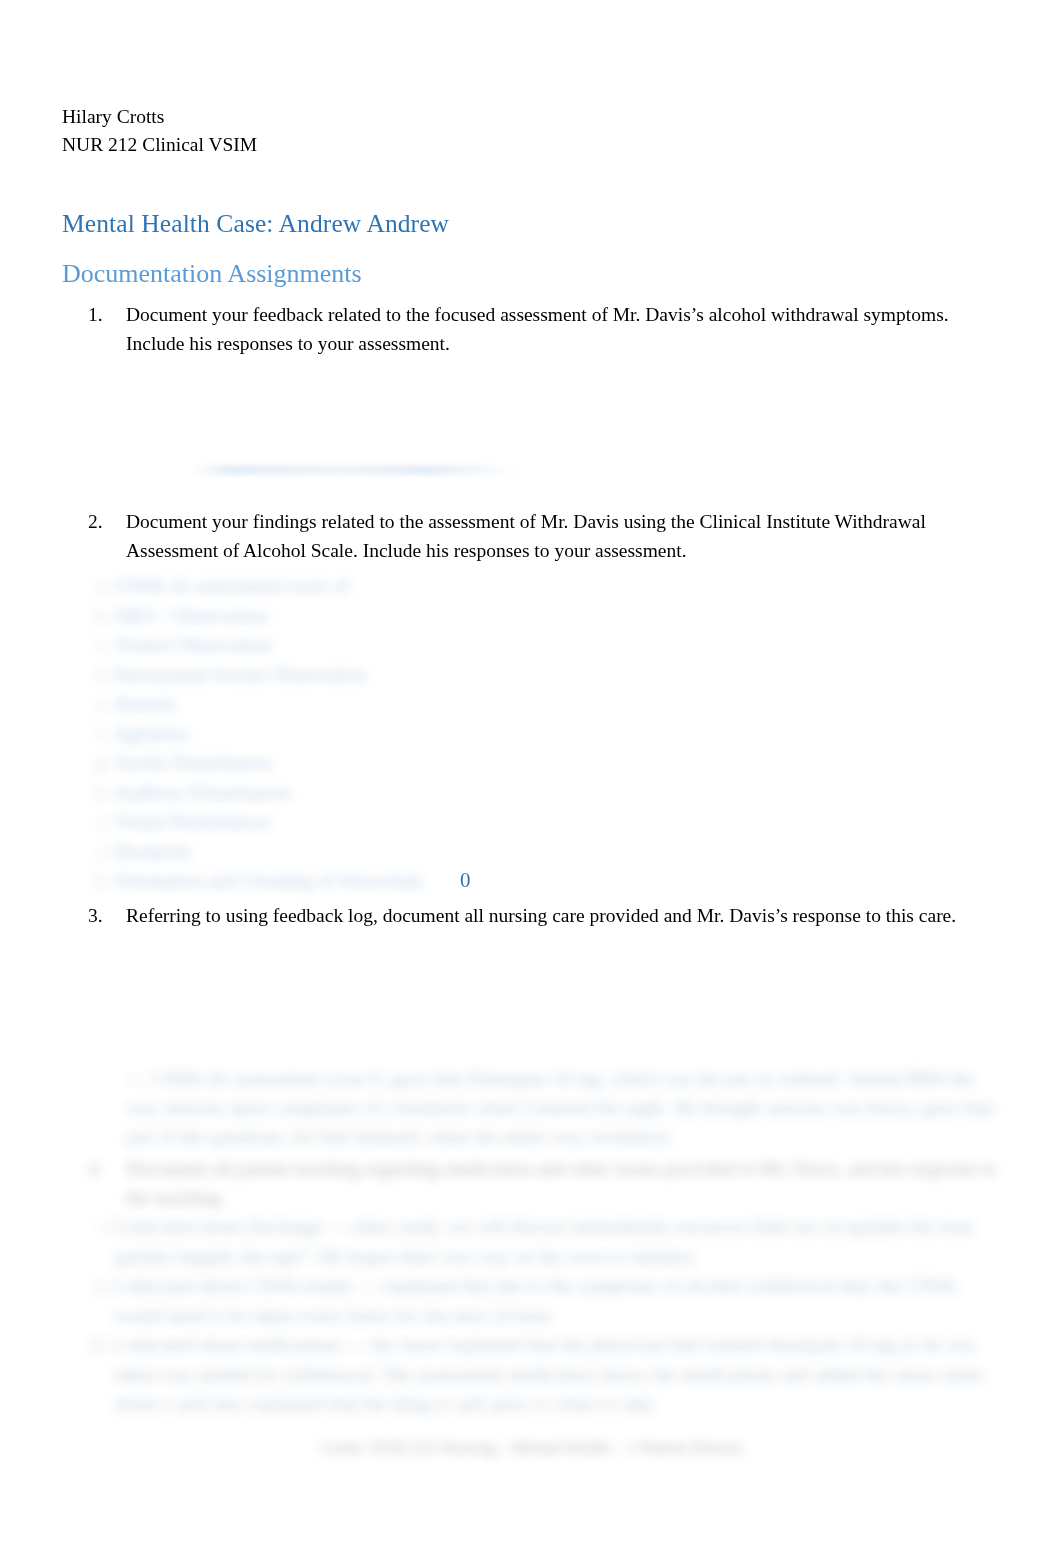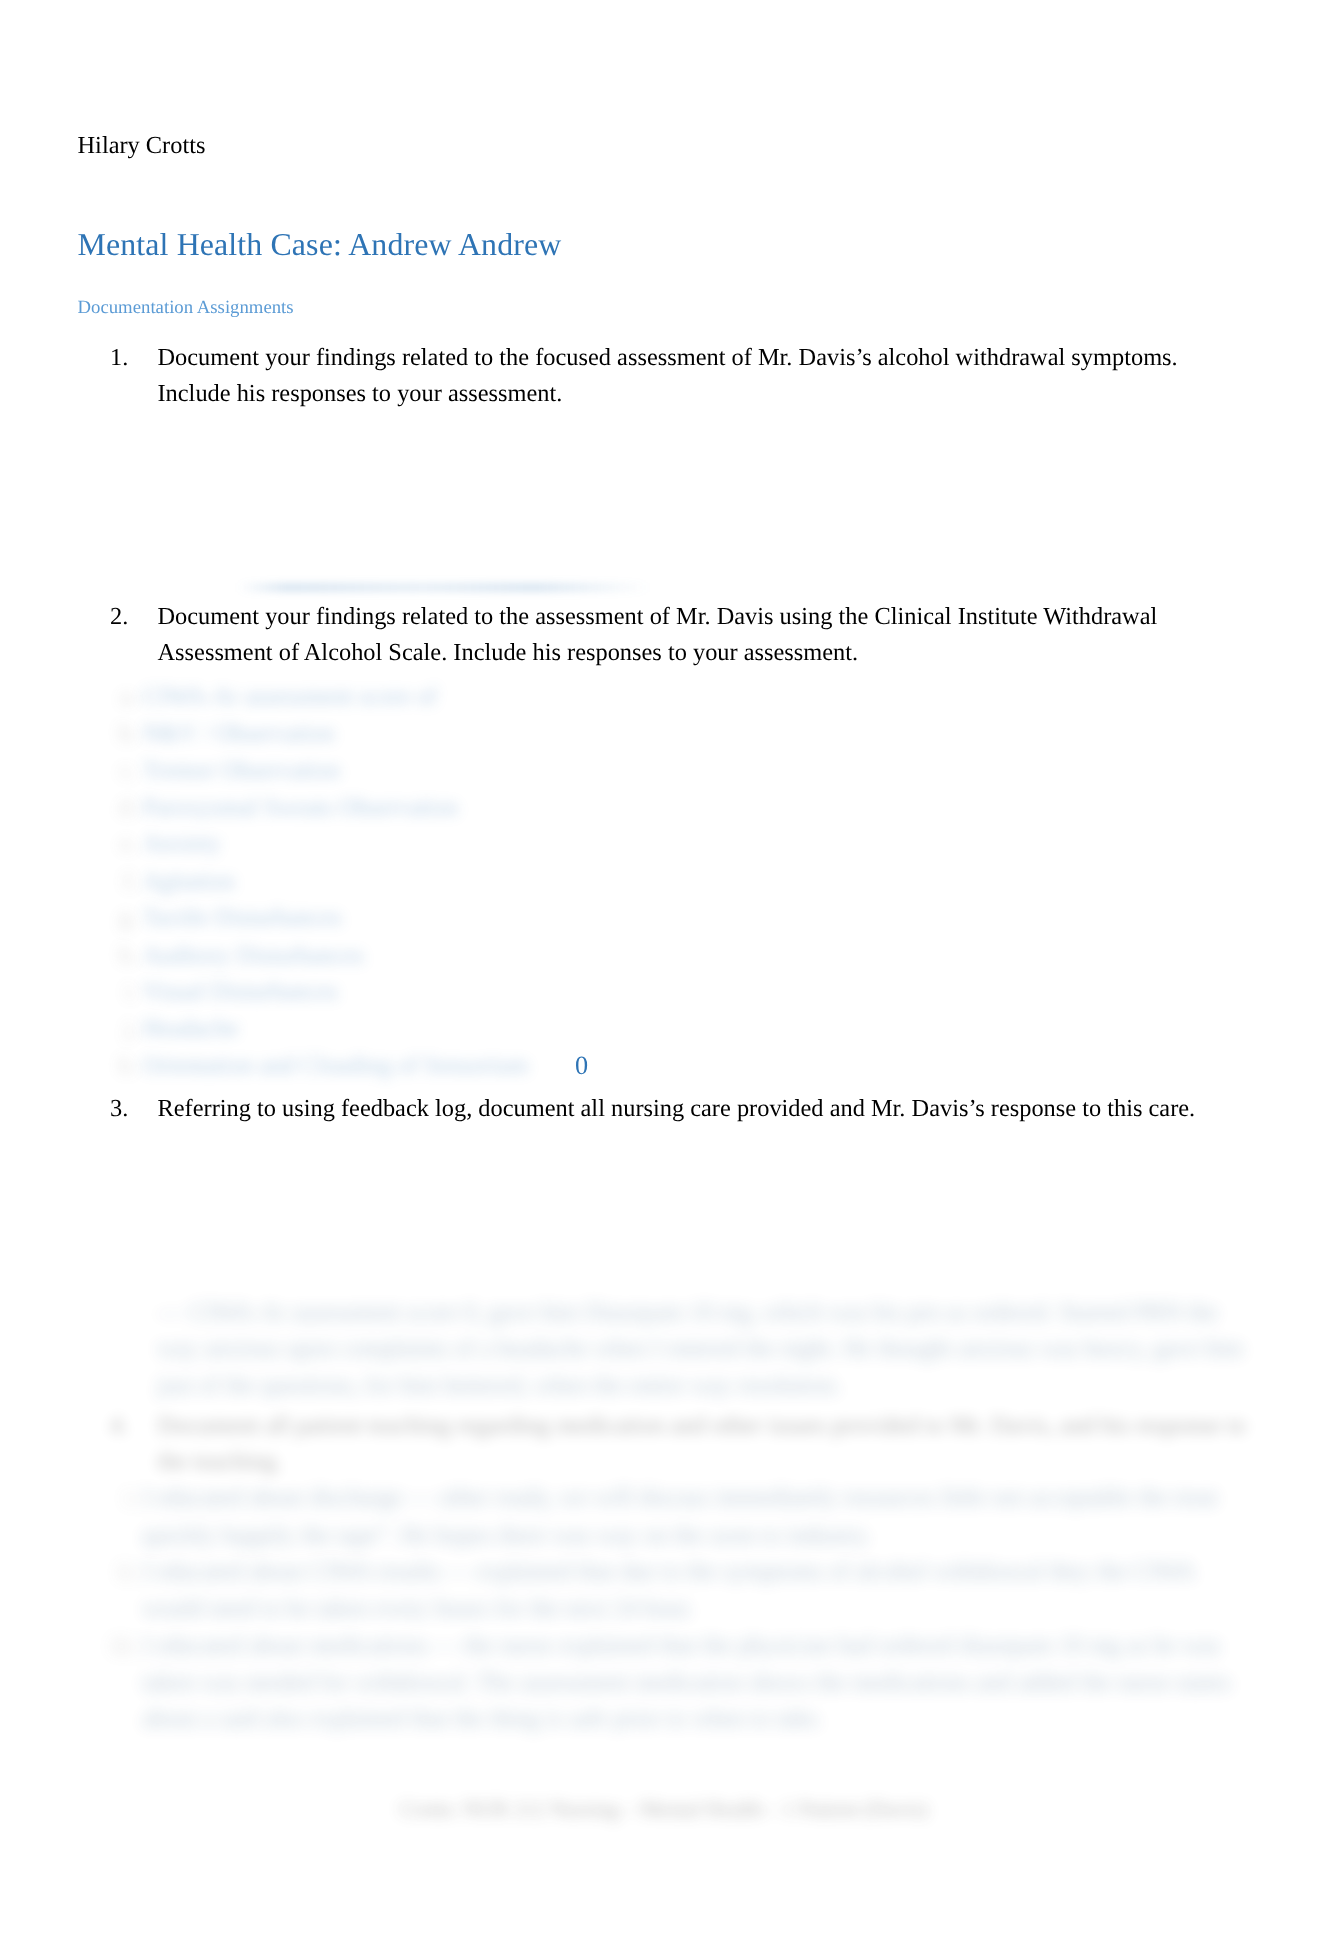--- a/index.html
+++ b/index.html
@@ -41,21 +41,21 @@
     padding-top: 50px;
     font-size: 25.5px;
     font-weight: normal;
     line-height: 30px;
     color: #2E74B5;
     letter-spacing: 0.1px;
   }
   .h2 {
     margin: 0;
     padding-top: 22px;
-    font-size: 15px;
+    font-size: 26px;
     font-weight: normal;
     line-height: 26px;
     color: #5B9BD5;
   }
 
   
   ol.main-list {
     margin: 0;
     padding: 0;
     list-style: none;
@@ -185,31 +185,32 @@
 </style>
 </head>
 <body>
 
 <div class="page">
 
   <div class="content">
 
     <div class="hdr-block">
       <div class="hdr-line">Hilary Crotts</div>
+      <div class="hdr-line">NUR 212 Clinical VSIM</div>
     </div>
 
     <h1 class="h1">Mental Health Case: Andrew Andrew</h1>
 
     <h2 class="h2">Documentation Assignments</h2>
 
     <ol class="main-list">
 
       <li class="olitem item1">
         <span class="marker">1.</span>
-        <span class="body">Document your findings related to the focused assessment of Mr. Davis’s alcohol withdrawal symptoms. Include his responses to your assessment.</span>
+        <span class="body">Document your feedback related to the focused assessment of Mr. Davis’s alcohol withdrawal symptoms. Include his responses to your assessment.</span>
       </li>
 
       <div class="gap-after-1"></div>
 
       <li class="olitem">
         <span class="marker">2.</span>
         <span class="body">Document your findings related to the assessment of Mr. Davis using the Clinical Institute Withdrawal Assessment of Alcohol Scale. Include his responses to your assessment.</span>
       </li>
 
       <div class="gap-after-2-head"></div>

